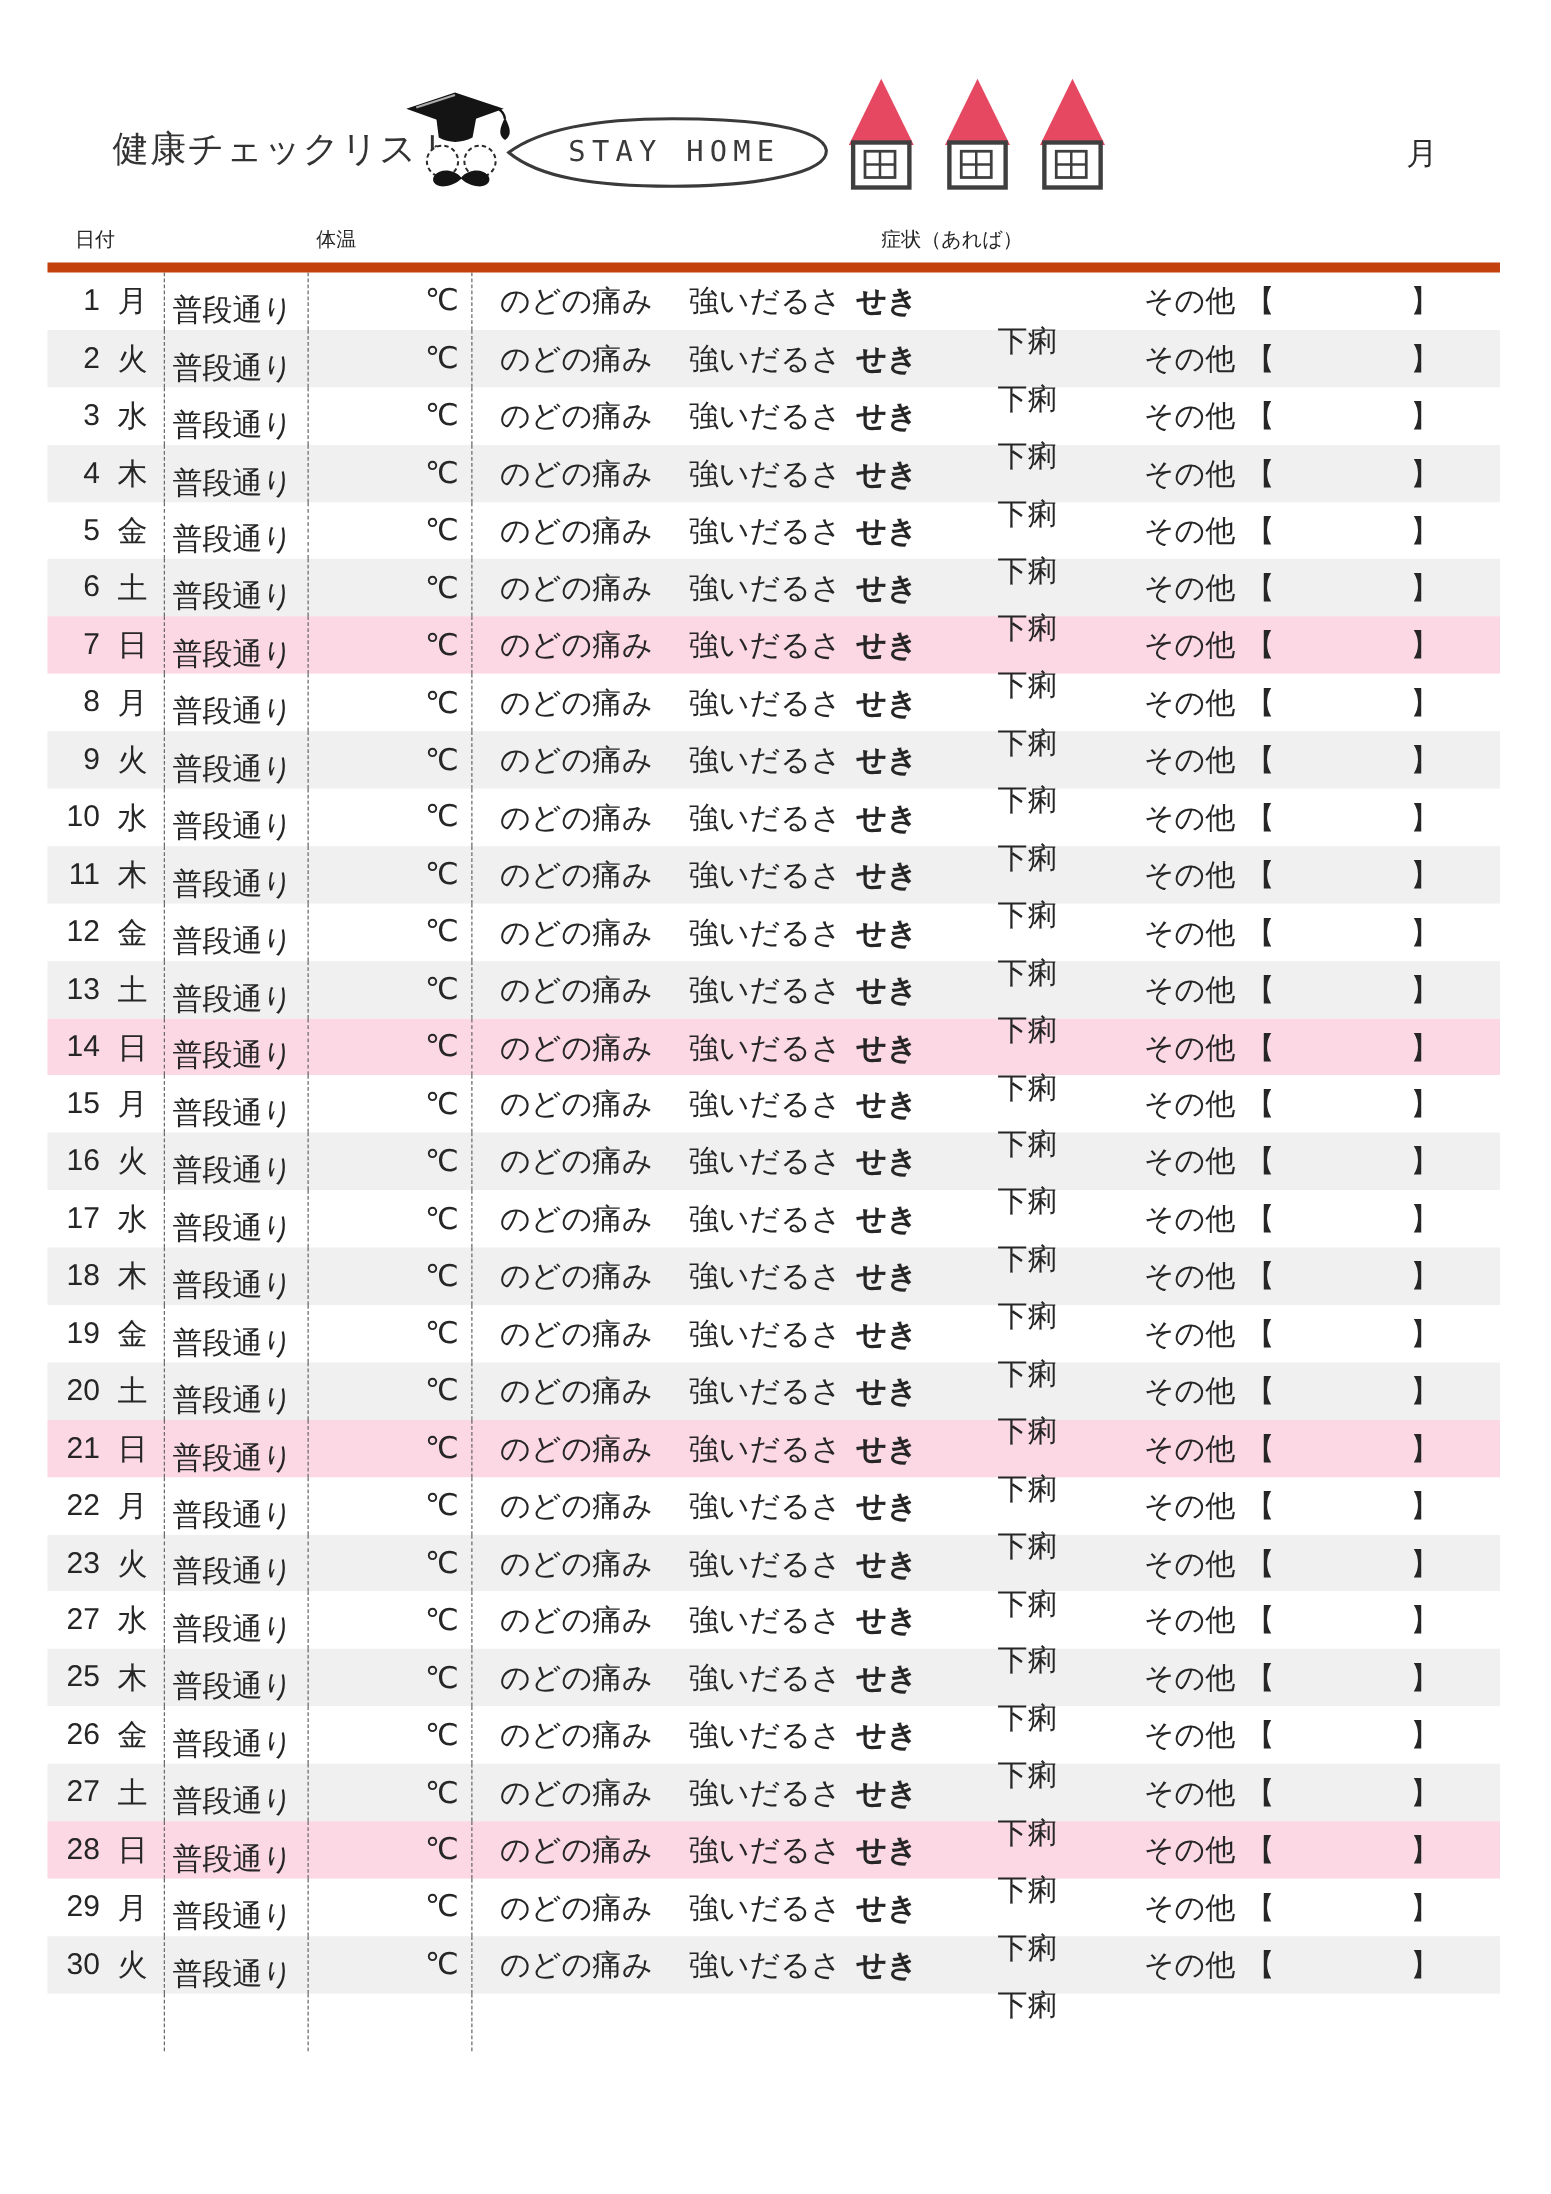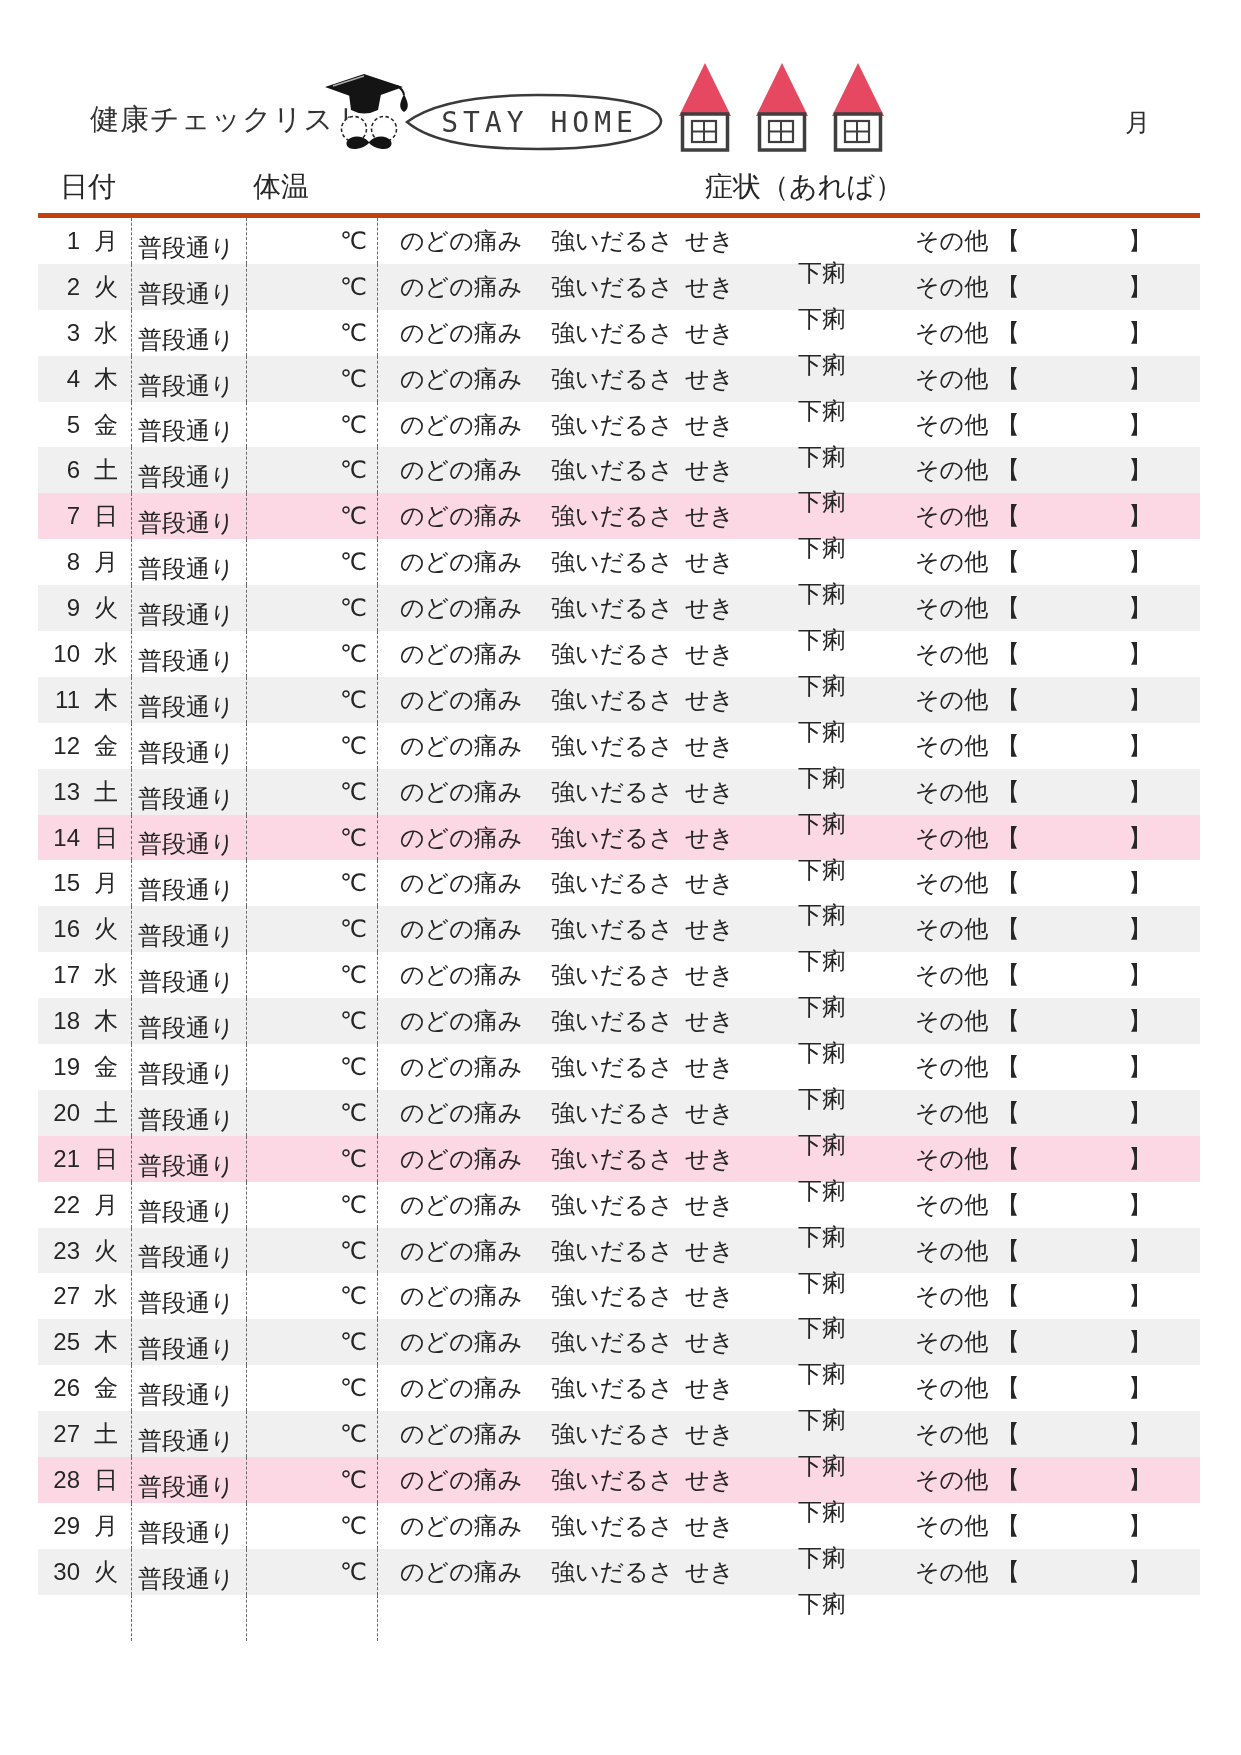--- a/index.html
+++ b/index.html
@@ -10,48 +10,48 @@
     color:var(--text,#262626); overflow:hidden;
   }
   
   .title { position:absolute; left:90px; top:100px; font-size:29px; font-weight:400; letter-spacing:1px; color:#333; }
   .professor { position:absolute; left:325px; top:72px; }
   .bubble-wrap { position:absolute; left:403px; top:90px; width:265px; height:64px; }
   .bubble-text {
     position:absolute; left:0; top:0; width:100%; height:100%;
     display:flex; align-items:center; justify-content:center;
     font-family:"DejaVu Sans Mono","Liberation Mono",monospace;
-    font-size:28px; letter-spacing:5px; color:#3a3a3a; padding-left:8px;
+    font-size:23px; letter-spacing:5px; color:#3a3a3a; padding-left:8px;
   }
   .houses { position:absolute; left:677px; top:60px; display:flex; gap:20.5px; }
   .house-body { fill:#fff; stroke:#3f3f3f; stroke-width:3.5; }
   .house-roof { fill:var(--roof-red,#e54860); }
   .house-window { fill:#fff; stroke:#3f3f3f; stroke-width:2.2; }
   .house-pane { stroke:#3f3f3f; stroke-width:2; }
   .month-label { position:absolute; left:1125px; top:106px; font-size:25px; color:#2b2b2b; }
   
   .table { position:absolute; left:38px; top:172px; width:1162px; }
-  .thead { position:relative; height:46px; border-bottom:5px solid #c2410c; font-size:28px; }
+  .thead { position:relative; height:46px; border-bottom:8px solid #c2410c; font-size:16px; }
   .h-date { position:absolute; left:22px; bottom:7px; }
   .h-temp { position:absolute; left:215px; bottom:7px; }
   .h-symp { position:absolute; left:667px; bottom:7px; }
   .row { display:flex; height:45.9px; align-items:stretch; font-size:24px; }
   .band-white { background:#ffffff; }
   .band-gray  { background:var(--band-gray,#f0f0f0); }
   .band-pink  { background:var(--band-pink,#fcd8e5); }
   .c-date { width:94px; border-right:1px dashed #6a6a6a; display:flex; align-items:center; }
   .day-num { display:inline-block; width:42px; text-align:right; }
   .day-wd  { margin-left:14px; }
   .c-cond { width:115px; border-right:1px dashed #6a6a6a; display:flex; align-items:flex-end; padding-left:6px; }
   .c-temp { width:131px; border-right:1px dashed #6a6a6a; display:flex; align-items:center; justify-content:flex-end; padding-right:10px; }
   .c-symp { flex:1; position:relative; }
   .c-symp .s { position:absolute; top:50%; transform:translateY(-50%); white-space:nowrap; }
   .s-sore     { left:12px;margin-left:10px; }
   .s-fatigue  { left:157px;margin-left:16px; }
-  .s-cough    { left:307px; }
+  .s-cough    { left:307px;font-weight:bold; }
   .s-diarrhea { left:420px;margin-top:32px; }
   .s-other    { left:537px; }
   .s-br-open  { left:618px; }
   .s-br-close { left:750px; }
 </style>
 </head>
 <body>
 
 <div class="page">
 

